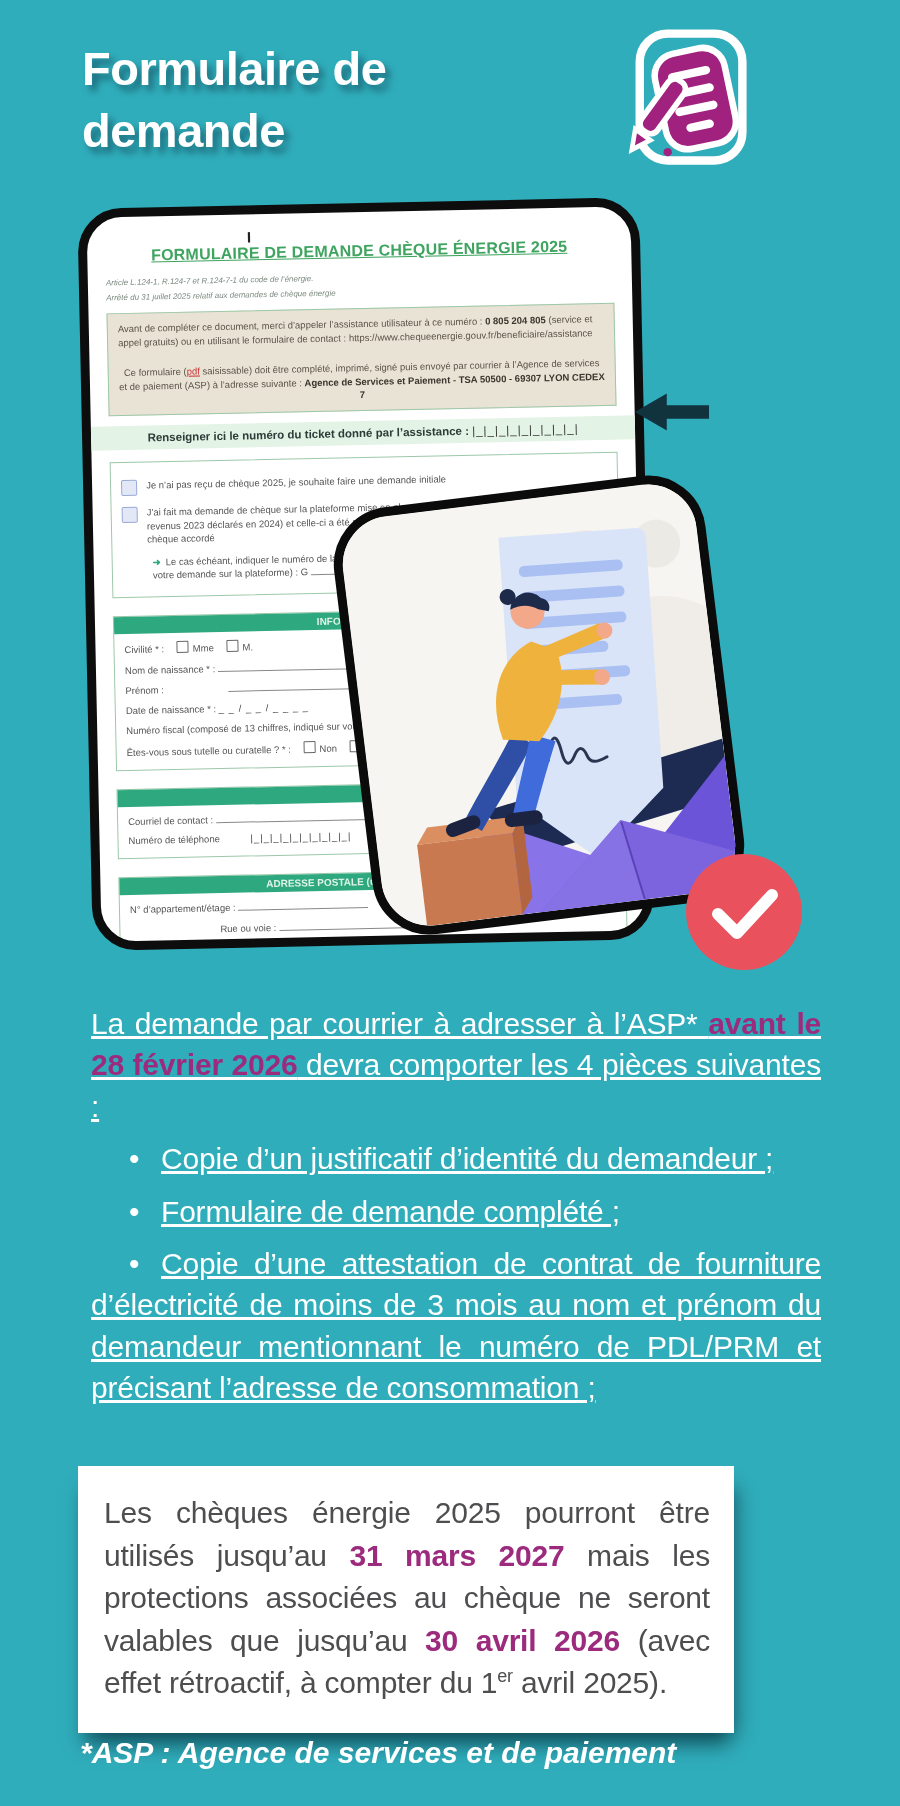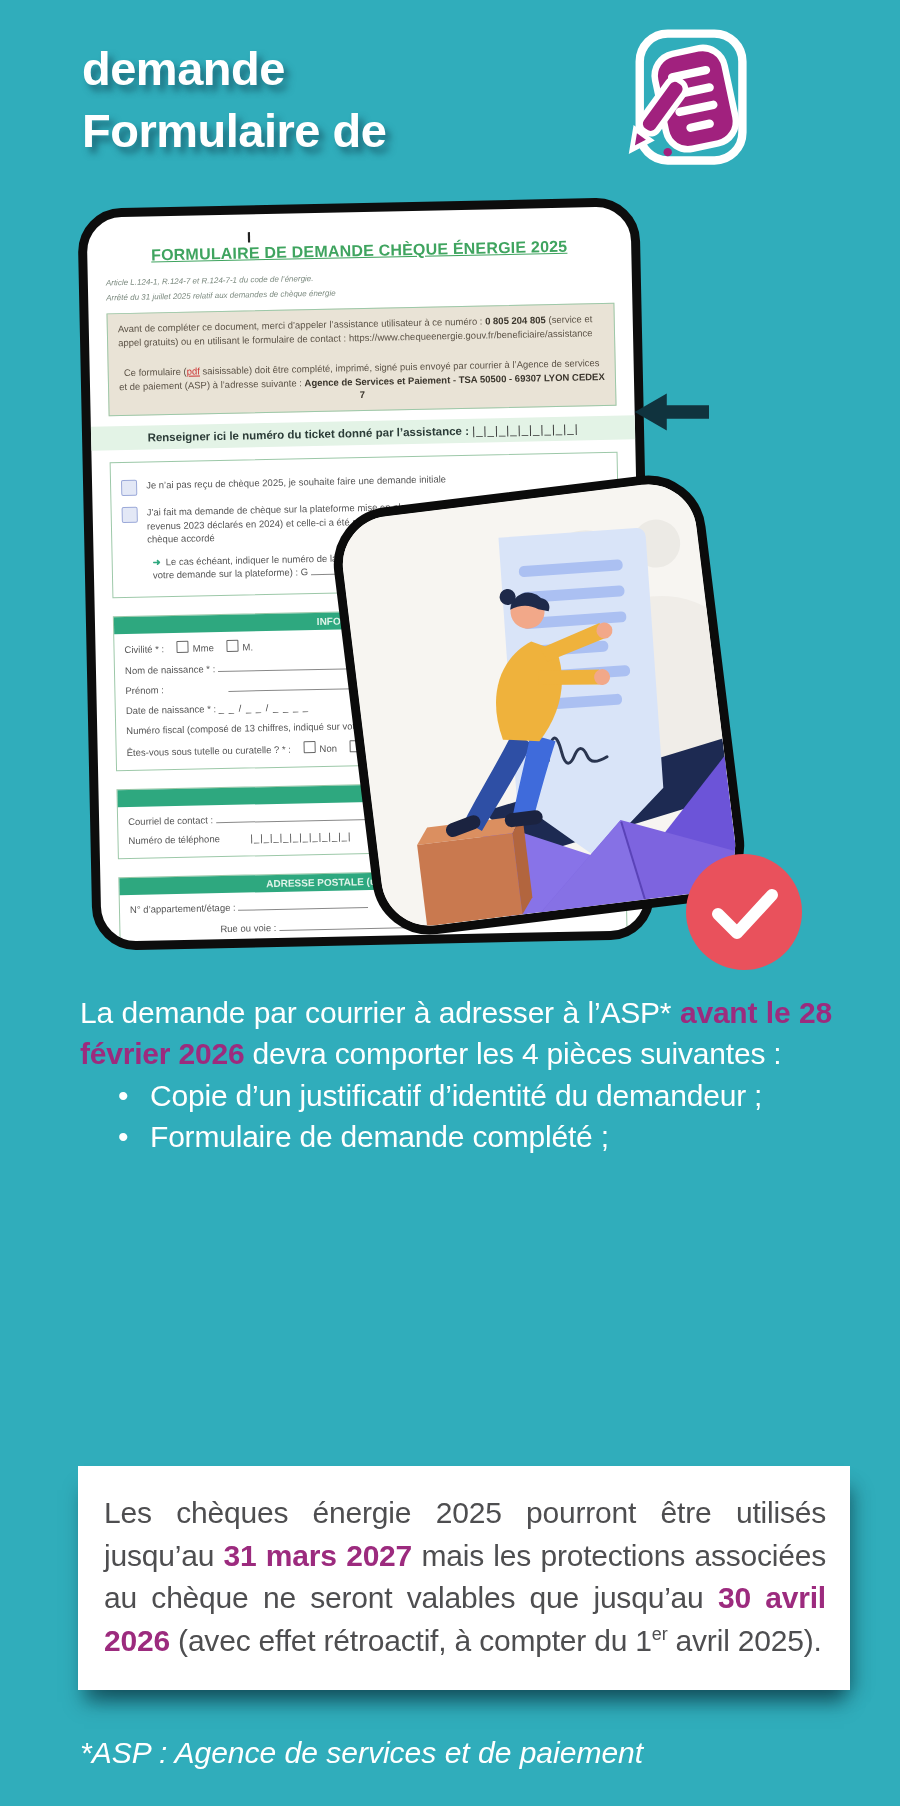--- a/index.html
+++ b/index.html
@@ -60,45 +60,45 @@
     transform:rotate(-7deg);box-sizing:border-box;overflow:hidden;
   }
   .illu-tile svg{display:block;width:100%;height:100%;}
   .check-badge{position:absolute;left:684px;top:852px;width:120px;height:120px;}
   
   .body-text{
     position:absolute;left:80px;top:992px;width:752px;
     color:#ffffff;font-size:30px;line-height:1.38;letter-spacing:-0.2px;
     text-align:justify;
   }
-  .body-text p{margin:0;}
+  .body-text p{margin:11px;text-decoration:underline;}
   .mag{color:#9C2B7E;font-weight:bold;}
   .bullet-marker{display:inline-block;width:70px;padding-left:38px;box-sizing:border-box;}
   
   .callout{
-    position:absolute;left:78px;top:1466px;width:772px;box-sizing:border-box;
+    position:absolute;left:78px;top:1466px;width:656px;box-sizing:border-box;
     background:#ffffff;padding:26px 24px 28px 26px;
     color:#4E4E50;font-size:30px;line-height:1.42;letter-spacing:-0.2px;text-align:justify;
     box-shadow:0 18px 18px -6px rgba(5,35,45,.55), 14px 12px 18px -10px rgba(5,35,45,.35);
   }
   .callout sup{font-size:18px;}
   
   .footnote{
     position:absolute;left:80px;top:1736px;color:#ffffff;
-    font-size:30px;font-style:italic;letter-spacing:0px;
+    font-size:30px;font-style:italic;letter-spacing:0px;font-weight:bold;
   }
 </style>
 </head>
 <body>
 
 <div class="canvas">
 
   <div class="page-title">
+    <div>Formulaire de</div>
     <div>demande</div>
-    <div>Formulaire de</div>
   </div>
 
   <div class="hdr-icon">
     <svg viewBox="0 0 150 150">
       <rect x="34" y="6" width="110" height="136" rx="30" fill="none" stroke="#ffffff" stroke-width="9"></rect>
       <g transform="rotate(-12 92 78)">
         <rect x="56" y="24" width="76" height="104" rx="24" fill="#A1217E" stroke="#ffffff" stroke-width="7"></rect>
         <rect x="70" y="44" width="46" height="9" rx="4.5" fill="#ffffff"></rect>
         <rect x="70" y="63" width="46" height="9" rx="4.5" fill="#ffffff"></rect>
         <rect x="70" y="82" width="46" height="9" rx="4.5" fill="#ffffff"></rect>
@@ -264,20 +264,21 @@
     <svg viewBox="0 0 120 120">
       <circle cx="60" cy="60" r="58" fill="#E9515C"></circle>
       <path d="M34 62 L53 81 L88 43" fill="none" stroke="#ffffff" stroke-width="12" stroke-linecap="round" stroke-linejoin="round"></path>
     </svg>
   </div>
 
   <div class="body-text">
     <p><span>La demande par courrier à adresser à l’ASP* </span><span class="mag">avant le 28 février 2026</span><span> devra comporter les 4 pièces suivantes :</span></p>
     <p><span class="bullet-marker">•</span><span>Copie d’un justificatif d’identité du demandeur ;</span></p>
     <p><span class="bullet-marker">•</span><span>Formulaire de demande complété ;</span></p>
+    <p><span class="bullet-marker">•</span><span>Copie d’une attestation de contrat de fourniture d’électricité de moins de 3 mois au nom et prénom du demandeur mentionnant le numéro de PDL/PRM et précisant l’adresse de consommation ;</span></p>
   </div>
 
   <div class="callout">
     <span><span>Les chèques énergie 2025 pourront être utilisés jusqu’au </span><span class="mag">31 mars 2027</span><span> mais les protections associées au chèque ne seront valables que jusqu’au </span><span class="mag">30 avril 2026</span><span> (avec effet rétroactif, à compter du 1</span><sup>er</sup><span> avril 2025).</span></span>
   </div>
 
   <div class="footnote">*ASP : Agence de services et de paiement</div>
 
 </div>
 

